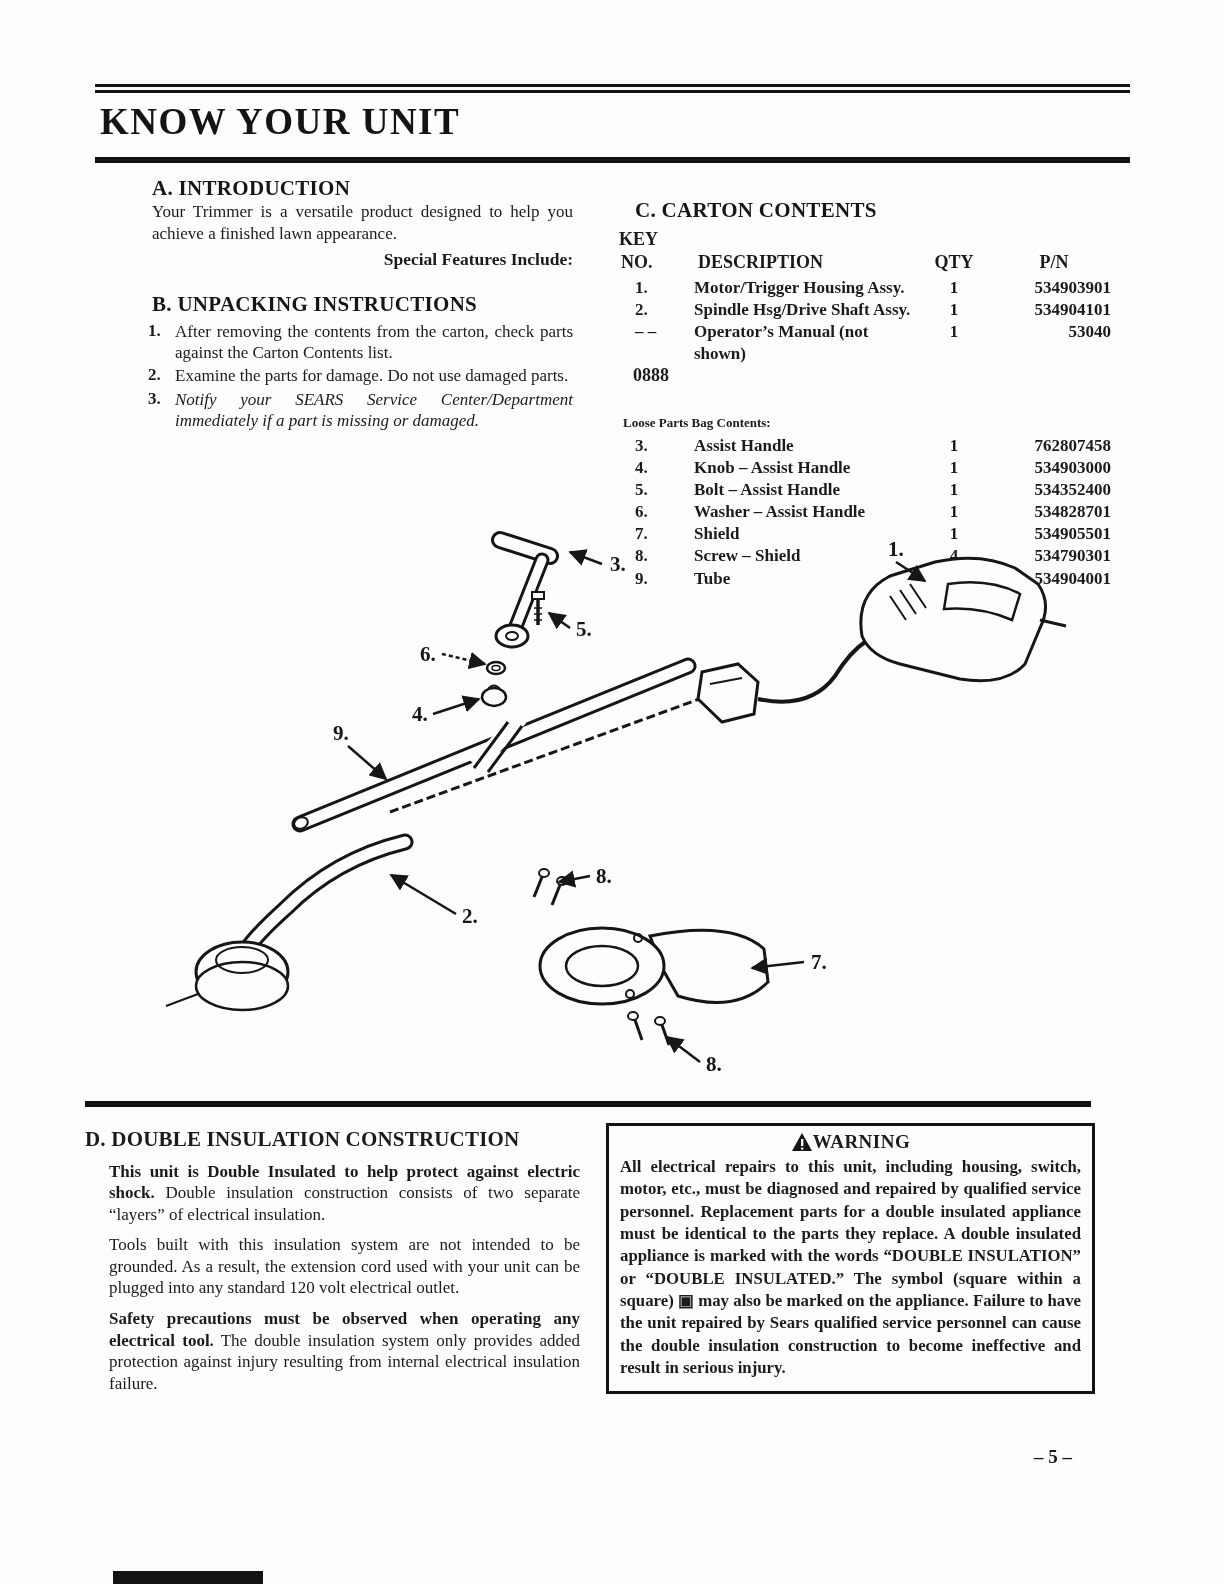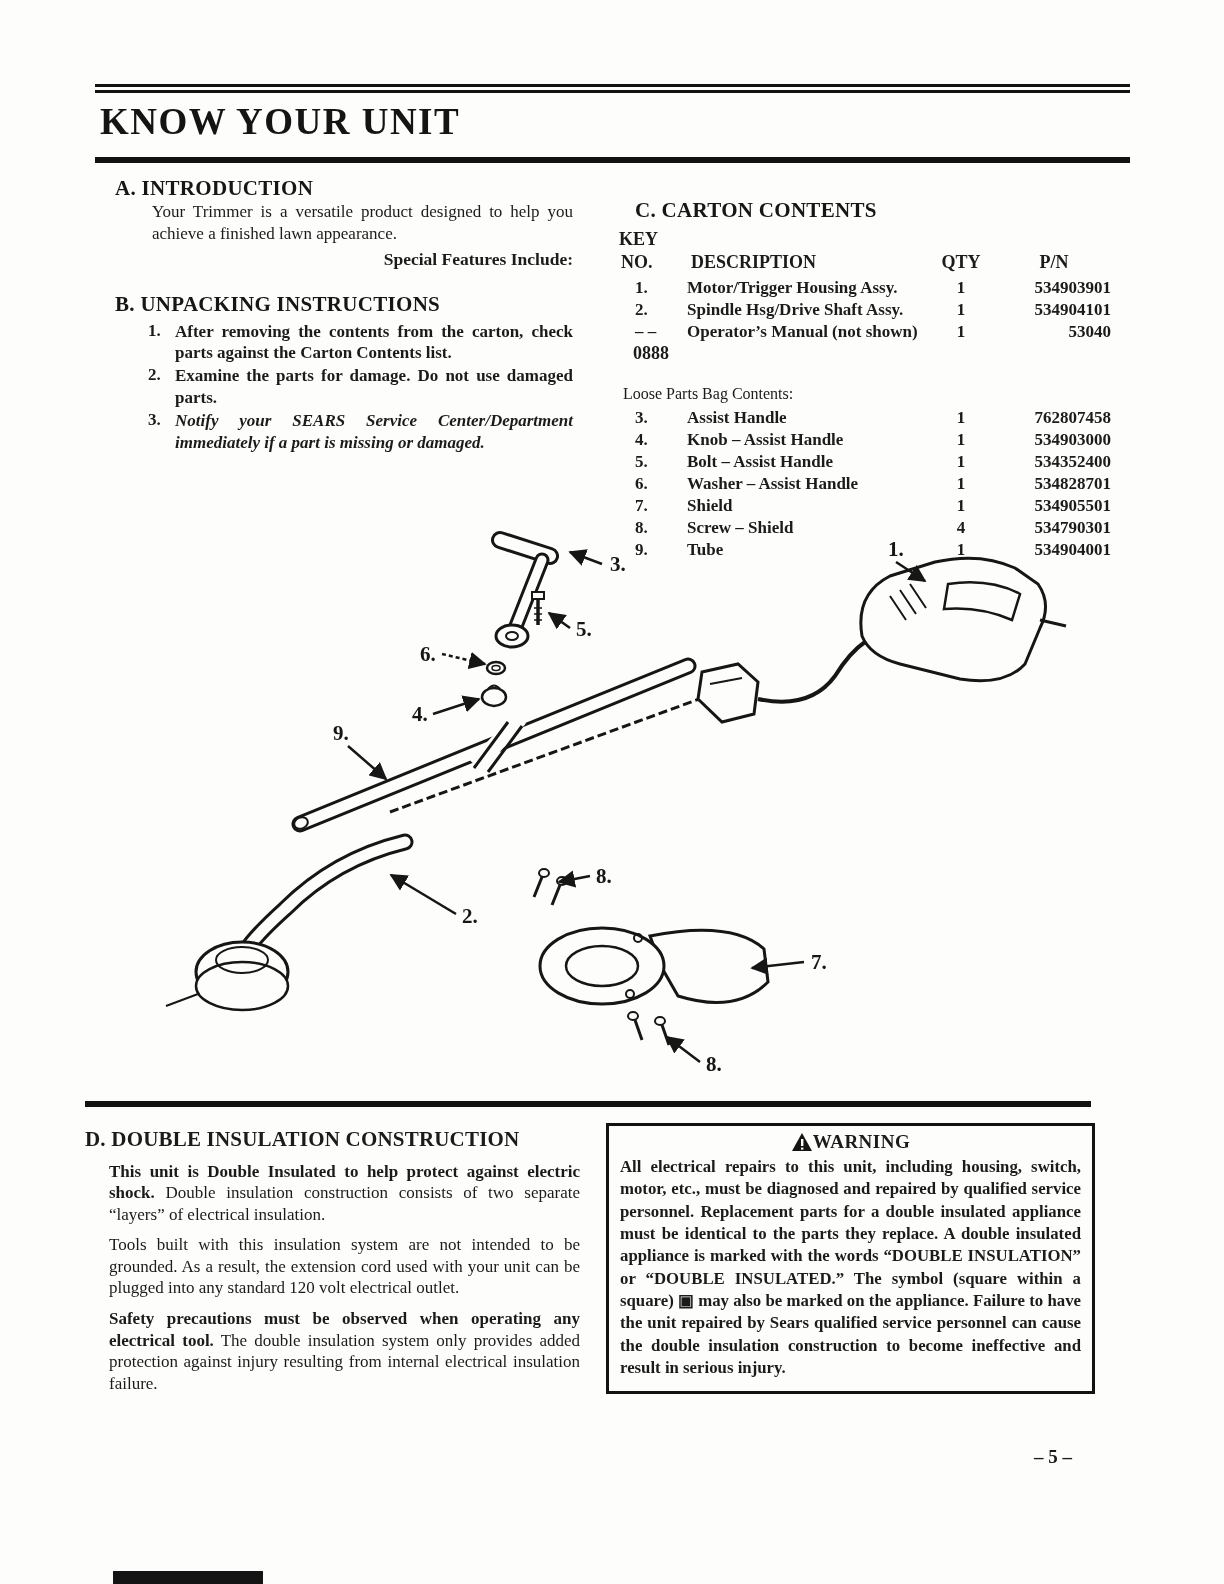--- a/index.html
+++ b/index.html
@@ -41,54 +41,54 @@
   }
 
   
   .cols-top {
     position: absolute; left: 115px; top: 176px; width: 1000px;
     display: flex; gap: 48px;
   }
   .col-a { width: 458px; }
   .col-c { width: 494px; padding-top: 22px; }
 
-  .sec-heading { font-size: 21px; font-weight: bold; letter-spacing: .3px; color:#161616; }
+  .sec-heading { font-size: 21px; font-weight: bold; letter-spacing: .3px; color:#161616;margin-left:37px; }
   .body-text { font-size: 17px; line-height: 1.28; text-align: justify; }
   .indent { margin-left: 37px; }
 
   .features-label { margin-left: 37px; margin-top: 4px; font-weight: bold; font-size: 17.5px; text-align: right; }
   .features-list { list-style: none; margin-left: 45px; margin-top: 2px; }
   .features-list li {
     font-weight: bold; font-size: 17.5px; line-height: 1.33; position: relative; padding-left: 22px;
   }
   .features-list li::before {
     content: ""; position: absolute; left: 2px; top: 8px;
     width: 8px; height: 8px; background: #151515; border-radius: 50%;
   }
 
   .sec-b { margin-top: 22px; }
   .steps { margin-top: 4px; }
   .step { display: flex; margin-left: 33px; margin-top: 2px; }
   .step .num { width: 27px; flex: 0 0 27px; font-size: 17px; font-weight: bold; }
-  .step .txt { flex: 1; font-size: 17px; line-height: 1.26; text-align: justify; font-weight: bold; }
+  .step .txt { flex: 1; font-size: 17px; line-height: 1.26; text-align: justify; }
   .step.italic .txt { font-style: italic; }
 
   
   .key-label { font-size: 18px; font-weight: bold; margin-top: 6px; margin-left: -2px;}
-  .ct-grid { display: grid; grid-template-columns: 50px 1fr 56px 122px; column-gap: 4px; }
+  .ct-grid { display: grid; grid-template-columns: 50px 1fr 56px 122px; column-gap: 11px; }
   .ct-header { margin-top: 2px; font-weight: bold; font-size: 18px; }
   .ct-header .c-desc { padding-left: 16px; }
   .ct-header .c-qty, .ct-header .c-pn { text-align: center; }
   .ct-rows { margin-left: 12px; margin-top: 4px; }
   .ct-row { font-size: 17px; font-weight: bold; line-height: 1.3; }
   .ct-row .c-no { padding-left: 2px; }
   .ct-row .c-qty { text-align: center; }
   .ct-row .c-pn { text-align: right; padding-right: 4px; }
   .ct-cont { font-size: 18px; font-weight: bold; margin-left: 12px; line-height: 1.2; }
-  .loose-label { font-size: 16px; font-weight: normal; margin-top: 20px; margin-left: 2px; }
+  .loose-label { font-size: 13px; font-weight: bold; margin-top: 28px; margin-left: 2px; }
 
   
   .diagram {
     position: absolute; left: 90px; top: 524px;
     width: 1040px; height: 568px;
   }
 
   
   .cols-bottom {
     position: absolute; left: 85px; top: 1123px; width: 1010px;

